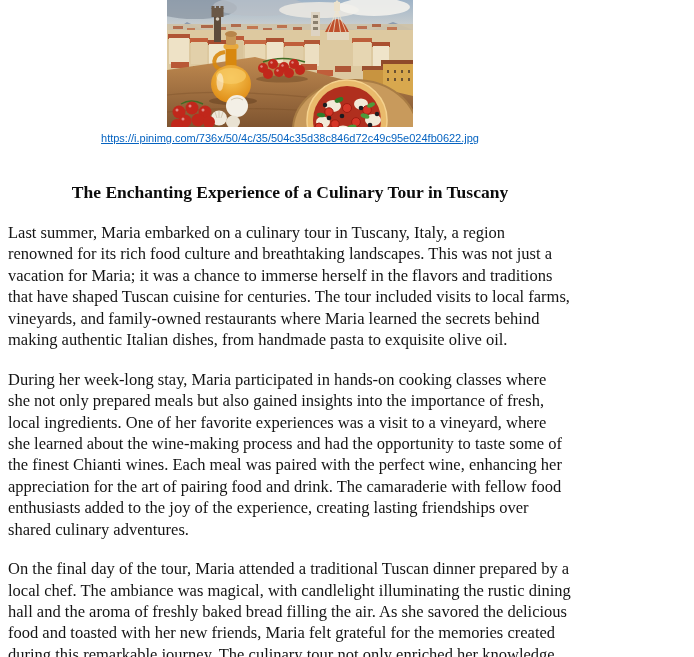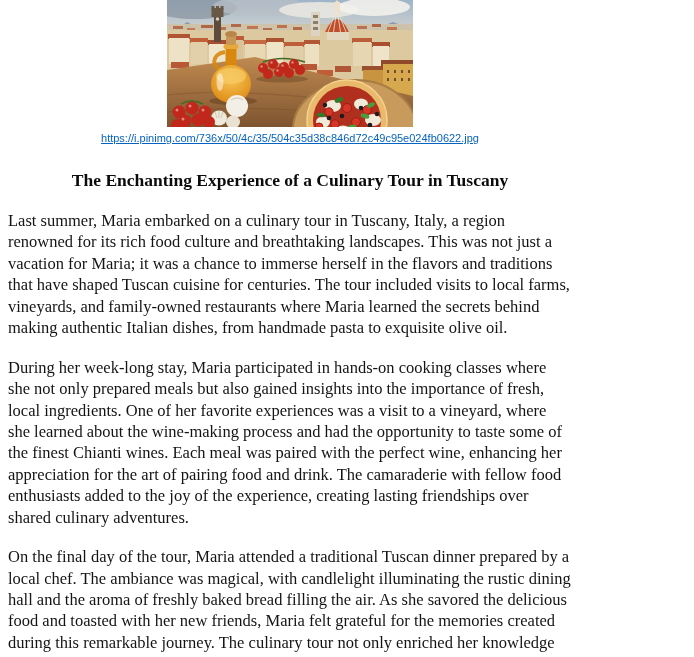--- a/index.html
+++ b/index.html
@@ -10,21 +10,21 @@
   }
   .doc{width:580px;height:657px;position:relative;background:#fff;}
   .hero{display:block;margin:0 auto;}
   .link-row{
     text-align:center;margin-top:4px;
     font-family:"Liberation Sans","DejaVu Sans",sans-serif;
     font-size:11px;line-height:14px;
   }
   .link-row a{color:#0563C1;text-decoration:underline;cursor:pointer;}
   h1.doc-title{
-    margin:24px 0 0;text-align:center;
+    margin:36px 0 0;text-align:center;
     font-size:17.5px;line-height:23px;font-weight:bold;color:#0b0b0b;
     font-family:"Liberation Serif","DejaVu Serif",serif;
   }
   .doc-body{padding:0 8px;}
   .doc-body p{
     margin:18px 0 0;
     font-size:16.5px;line-height:1.3;
     text-align:left;color:#141414;
   }
   .doc-body p:first-of-type{}

